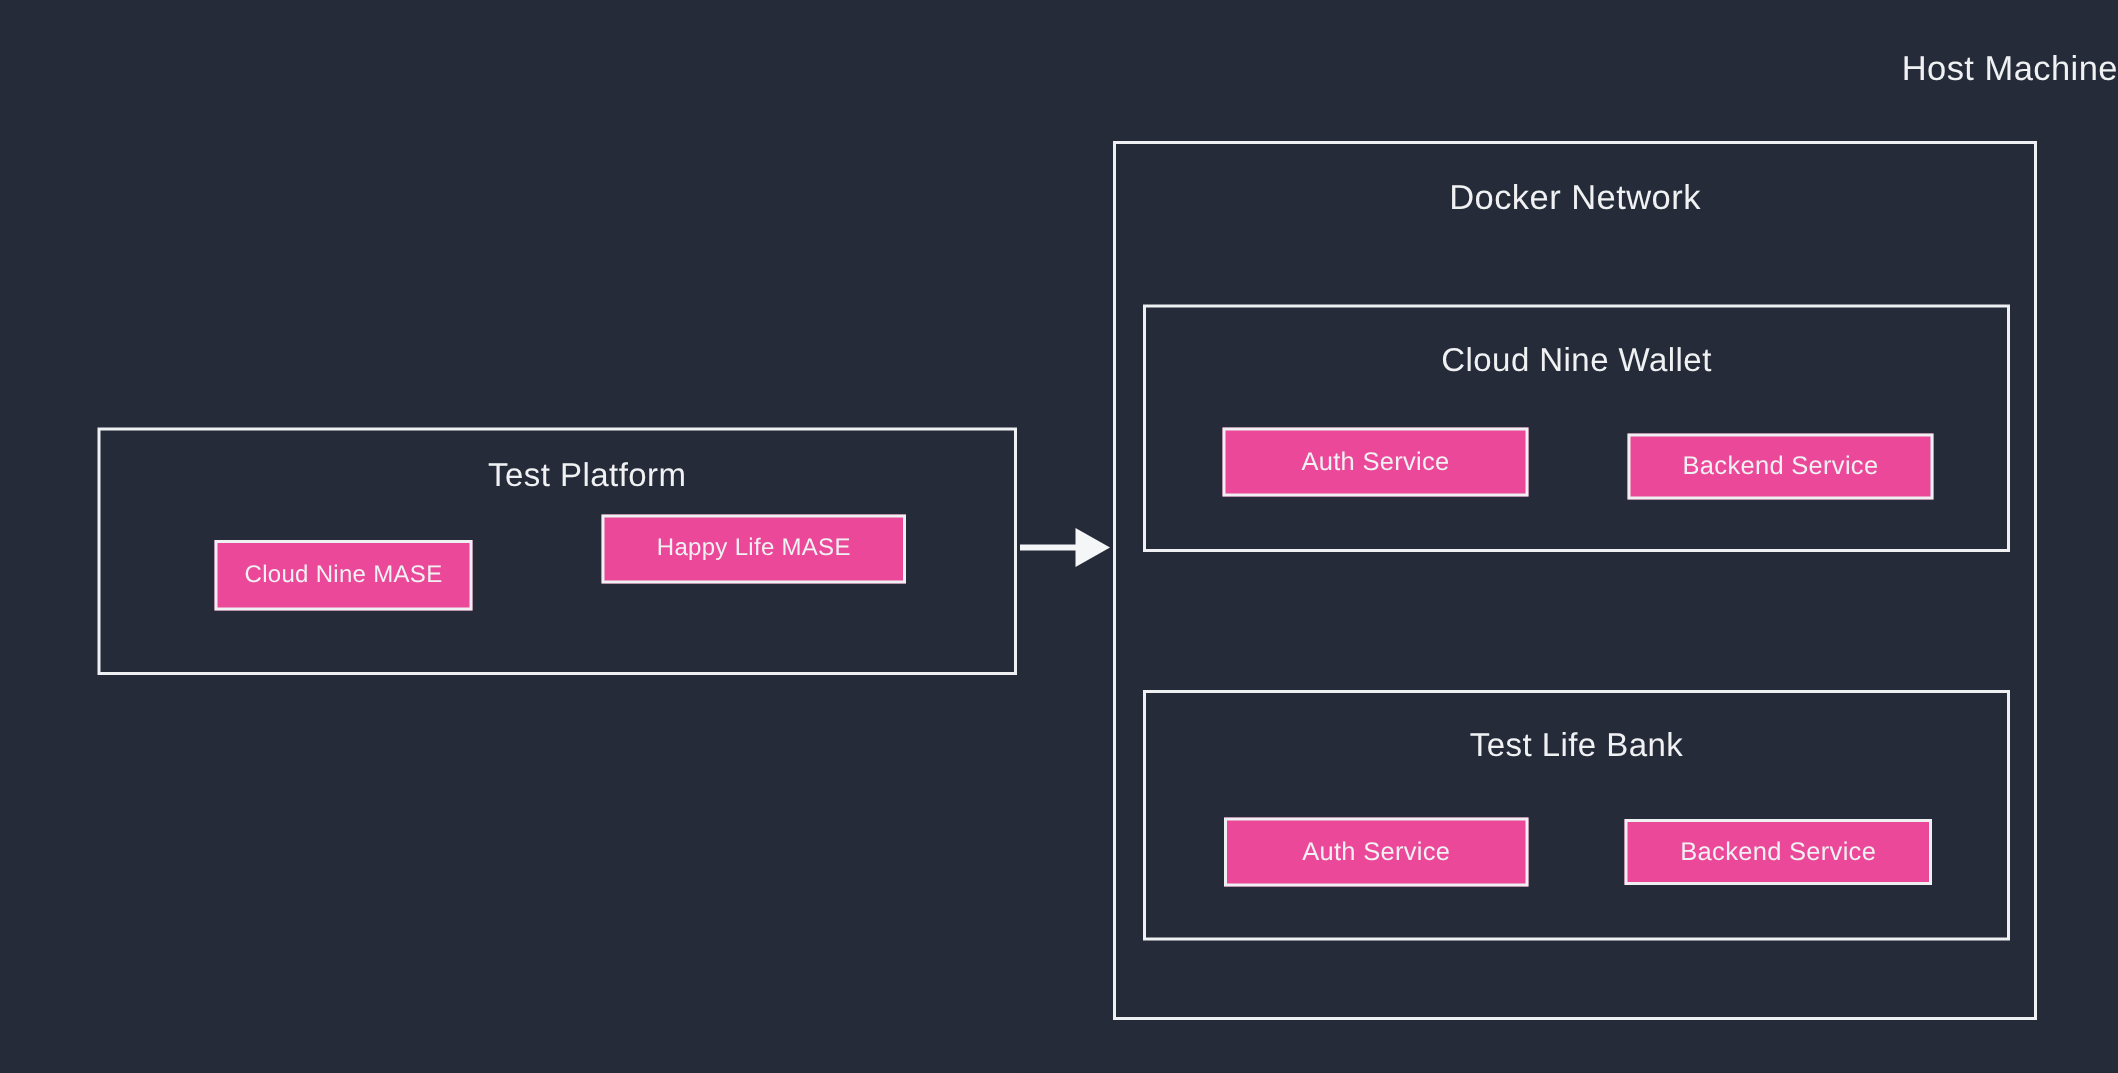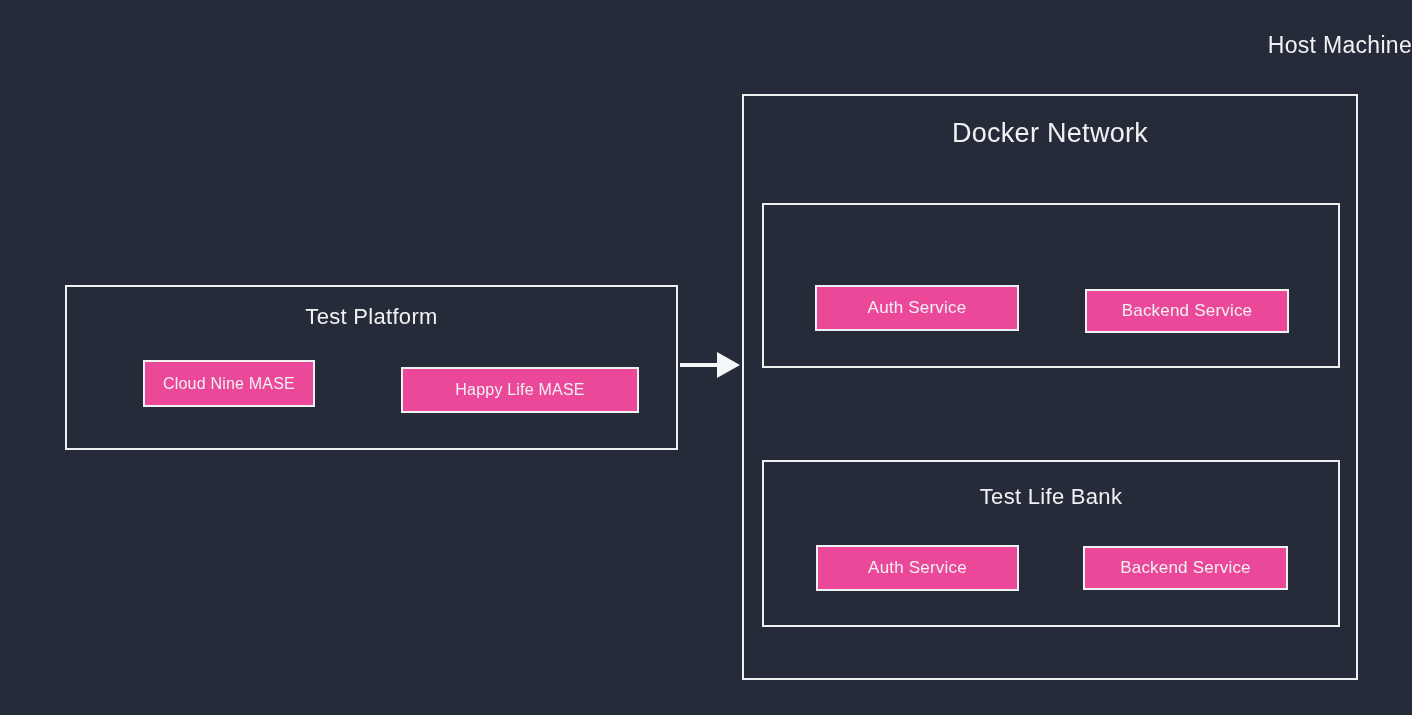--- a/index.html
+++ b/index.html
@@ -40,21 +40,21 @@
   
   .docker-network {
     left: 742px;
     top: 94px;
     width: 616px;
     height: 586px;
   }
   .docker-network > .box-title {
     position: absolute;
     top: 22px;
-    font-size: 27px;
+    font-size: 23px;
   }
   
   .cloud-nine-wallet {
     left: 18px;
     top: 107px;
     width: 578px;
     height: 165px;
   }
   .happy-life-bank {
     left: 18px;
@@ -69,40 +69,41 @@
   
   .test-platform {
     left: 65px;
     top: 285px;
     width: 613px;
     height: 165px;
   }
   .test-platform > .box-title {
     position: absolute;
     top: 17px;
+    margin-left: 20px;
   }
   
   .service-box {
     position: absolute;
     box-sizing: border-box;
     background: #ec4899;
     border: 2px solid #eef0f2;
     display: flex;
     align-items: center;
     justify-content: center;
     font-size: 17px;
     letter-spacing: 0.2px;
     text-align: center;
   }
   .cnw-auth     { left: 51px;  top: 80px; width: 204px; height: 46px; }
   .cnw-backend  { left: 321px; top: 84px; width: 204px; height: 44px; }
   .hlb-auth     { left: 52px;  top: 83px; width: 203px; height: 46px; }
   .hlb-backend  { left: 319px; top: 84px; width: 205px; height: 44px; }
   .tp-cloudnine { left: 76px;  top: 73px; width: 172px; height: 47px; font-size: 16px; }
-  .tp-happylife { left: 334px; top: 80px; width: 238px; height: 46px; font-size: 16px; }
+  .tp-happylife { left: 334px; top: 56px; width: 203px; height: 46px; font-size: 16px; }
   
   .arrow {
     position: absolute;
     left: 680px;
     top: 352px;
     width: 60px;
     height: 26px;
   }
   .arrow-line {
     position: absolute;
@@ -138,20 +139,21 @@
 
   <div class="arrow">
     <div class="arrow-line"></div>
     <div class="arrow-head"></div>
   </div>
 
   <div class="outline-box docker-network">
     <div class="box-title">Docker Network</div>
 
     <div class="outline-box group-box cloud-nine-wallet">
+      <div class="box-title">Cloud Nine Wallet</div>
       <div class="service-box cnw-auth">Auth Service</div>
       <div class="service-box cnw-backend">Backend Service</div>
     </div>
 
     <div class="outline-box group-box happy-life-bank">
       <div class="box-title">Test Life Bank</div>
       <div class="service-box hlb-auth">Auth Service</div>
       <div class="service-box hlb-backend">Backend Service</div>
     </div>
   </div>

